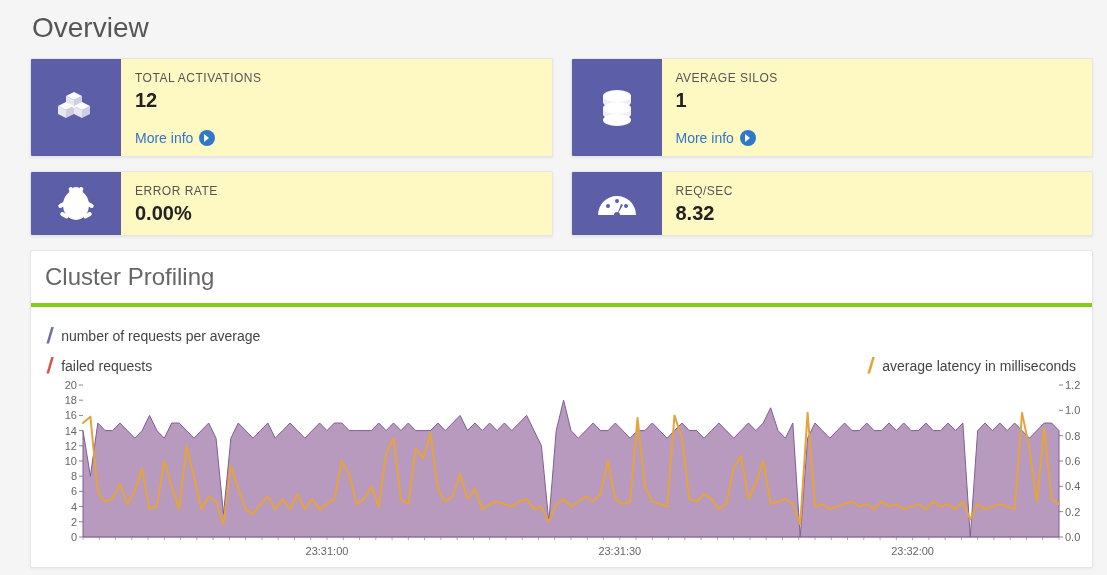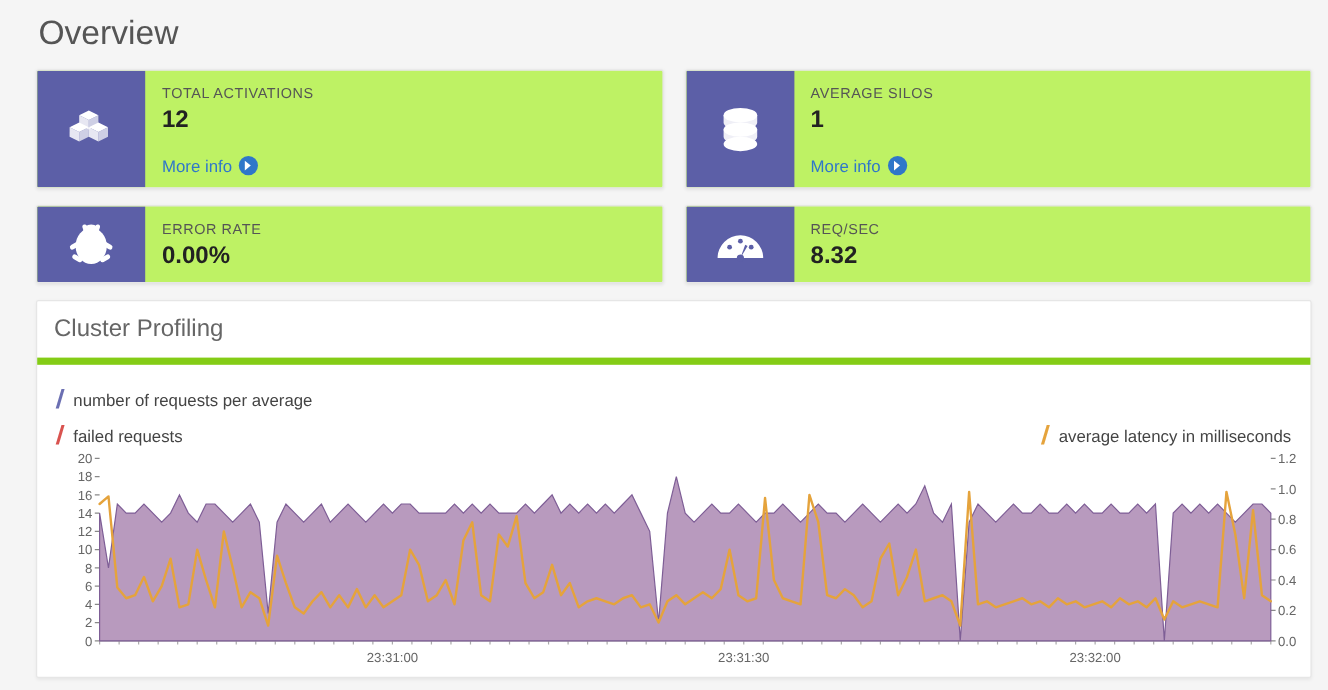--- a/index.html
+++ b/index.html
@@ -8,21 +8,21 @@
     background: #f5f5f5;
     color: #333;
     width: 1107px;
   }
   .container { padding: 6px 14px 14px 30px; }
   h1.page-title {
     font-size: 28px; font-weight: 400; color: #555; margin: 6px 0 14px 2px;
   }
   .cards-row { display: flex; gap: 18px; margin-bottom: 14px; }
   .card {
-    flex: 1; display: flex; background: #bef264;
+    flex: 1; display: flex; background: #fef9c3;
     box-shadow: 0 1px 3px rgba(0,0,0,.08);
     border-radius: 2px; overflow: hidden;
     border: 1px solid #e6e6e6;
   }
   .card .icon-box {
     width: 90px; min-width: 90px; background: #5c5fa7;
     display: flex; align-items: center; justify-content: center;
   }
   .card .icon-box svg { fill: #fff; }
   .card .body {
@@ -44,22 +44,22 @@
     background: #2f77c9; display: inline-flex;
     align-items: center; justify-content: center;
   }
   .card a.more .arrow-circle svg { fill: #fff; }
   .panel.white {
     background: #fff; border: 1px solid #e6e6e6;
     box-shadow: 0 1px 3px rgba(0,0,0,.06);
     border-radius: 2px;
   }
   .panel .panel-head {
-    padding: 12px 14px; font-size: 20px; color: #666;
-    border-bottom: 6px solid #84cc16;
+    padding: 12px 14px; font-size: 24px; color: #666;
+    border-bottom: 4px solid #84cc16;
   }
   .panel .panel-body { padding: 18px 10px 6px 10px; }
   .legend-row {
     display: flex; align-items: center; gap: 8px;
     font-size: 14px; color: #444; margin-bottom: 8px;
     padding-left: 6px;
   }
   .legend-row .slash {
     font-size: 22px; font-weight: 700; line-height: 1;
     transform: skewX(-6deg);

